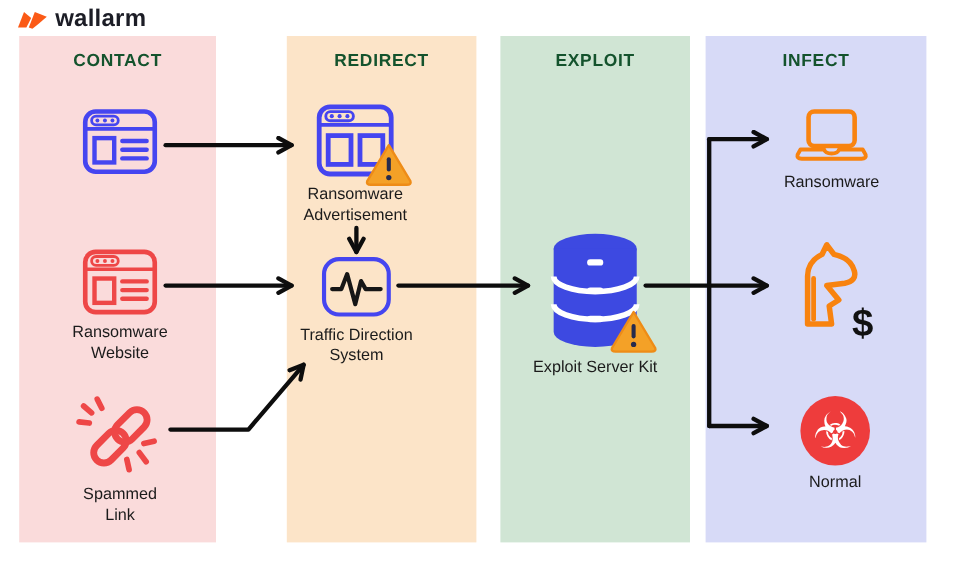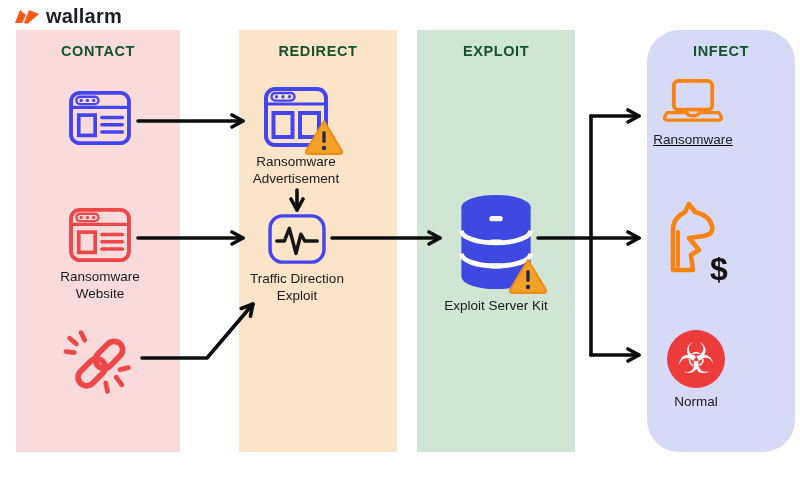--- a/index.html
+++ b/index.html
@@ -10,42 +10,42 @@
   .logo{position:absolute;left:14px;top:5px;display:flex;align-items:center;gap:6px;z-index:5;}
   .logo-text{font-size:20px;font-weight:600;color:#1c1d26;letter-spacing:.2px;}
 
   
   .stage{position:absolute;top:30px;height:422px;z-index:1;}
   .stage-header{text-align:center;padding-top:13px;font-size:14.5px;font-weight:700;
                 letter-spacing:.6px;color:#14532d;}
   .stage.contact {left:16px; width:164px;background:#fadbdb;}
   .stage.redirect{left:223px;width:158px;background:#fce4c8;margin-left:16px;}
   .stage.exploit {left:417px;width:158px;background:#d0e5d4;}
-  .stage.infect  {left:647px;width:148px;background:#d7daf7;border-radius:32px;}
+  .stage.infect  {left:588px;width:184px;background:#d7daf7;}
 
   
   .arrows{position:absolute;left:0;top:0;z-index:2;pointer-events:none;}
 
   
   .node{position:absolute;z-index:3;display:flex;flex-direction:column;align-items:center;}
   .node .icon-wrap{position:relative;line-height:0;}
   .node .label{margin-top:6px;font-size:13.5px;font-weight:500;color:#1b1b1b;
                text-align:center;line-height:1.24;}
   .warn{position:absolute;}
   .biohazard{width:58px;height:58px;border-radius:50%;background:#ee3c3c;color:#ffffff;
              display:flex;align-items:center;justify-content:center;
              font-family:"DejaVu Sans",sans-serif;font-size:42px;line-height:1;}
 
   .n-normal  {left:50px; top:90px; width:100px;}
   .n-comp    {left:45px; top:207px;width:110px;}
   .n-spam    {left:55px; top:326px;width:90px;}
   .n-malad   {left:226px;top:86px; width:140px;}
   .n-tds     {left:232px;top:213px;width:130px;}
   .n-kit     {left:441px;top:192px;width:110px;align-items:center;}
-  .n-ransom  {left:633px;top:78px; width:120px;text-decoration:underline;}
+  .n-ransom  {left:633px;top:90px; width:120px;}
   .n-trojan  {left:650px;top:200px;width:90px;}
   .n-malware {left:646px;top:330px;width:100px;}
 </style>
 </head>
 <body>
 
 <div class="logo">
   <svg width="26" height="20" viewBox="0 0 26 20">
     <path d="M1,16 L6,3 L12,8 L8,16 Z" fill="#fb5a16"></path>
     <path d="M10,16 L15,3 L25,7 L18,13 L13,17 Z" fill="#fb5a16"></path>
@@ -140,20 +140,21 @@
           <path d="M20,7 L24,15"></path>
           <path d="M8,13 L15,19"></path>
           <path d="M4,27 L13,28"></path>
           <path d="M61,46 L70,44"></path>
           <path d="M57,54 L63,62"></path>
           <path d="M46,60 L48,69"></path>
         </g>
       </g>
     </svg>
   </div>
+  <div class="label">Spammed Link</div>
 </div>
 
 <div class="node n-malad">
   <div class="icon-wrap">
     <svg width="66" height="62" viewBox="0 0 66 62">
       <g stroke="#4545f0" fill="none">
         <rect x="3" y="3" width="60" height="56" rx="9" stroke-width="4"></rect>
         <line x1="3" y1="18" x2="63" y2="18" stroke-width="3.2"></line>
         <rect x="8.5" y="7" width="23" height="7.6" rx="3.8" stroke-width="2.4"></rect>
         <rect x="10.5" y="27" width="19" height="24" stroke-width="4"></rect>
@@ -174,21 +175,21 @@
   <div class="label">Ransomware Advertisement</div>
 </div>
 
 <div class="node n-tds">
   <div class="icon-wrap">
     <svg width="60" height="52" viewBox="0 0 62 54">
       <rect x="3" y="3" width="56" height="48" rx="13" fill="none" stroke="#4545f0" stroke-width="3.6"></rect>
       <path d="M10,29 L18,29 L23,16 L30,42 L35,22 L39,29 L52,29" fill="none" stroke="#161616" stroke-width="3.6" stroke-linecap="round" stroke-linejoin="round"></path>
     </svg>
   </div>
-  <div class="label">Traffic Direction Exploit</div>
+  <div class="label">Traffic Direction System</div>
 </div>
 
 <div class="node n-kit">
   <div class="icon-wrap">
     <svg width="78" height="100" viewBox="0 0 80 104">
       <ellipse cx="40" cy="16" rx="36" ry="13" fill="#3d49e1"></ellipse>
       <path d="M4,16 L4,88 A36,13 0 0 0 76,88 L76,16 Z" fill="#3d49e1"></path>
       <g stroke="#ffffff" stroke-width="5" fill="none">
         <path d="M4,40 A36,13 0 0 0 76,40"></path>
         <path d="M4,64 A36,13 0 0 0 76,64"></path>

